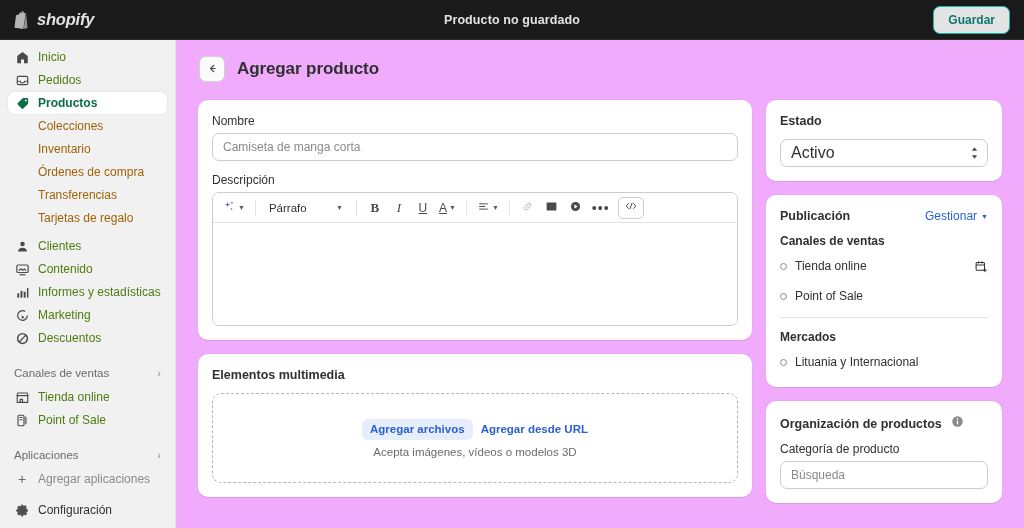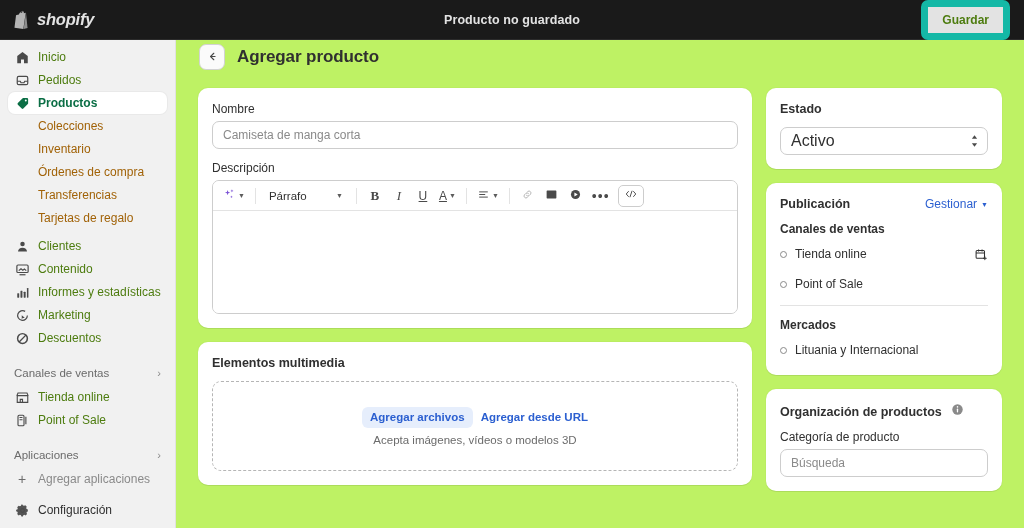--- a/index.html
+++ b/index.html
@@ -29,21 +29,21 @@
     pointer-events: none;
   }
   .topbar-actions { margin-left: auto; display: flex; align-items: center; gap: 8px; padding-right: 14px; z-index: 2; }
   .btn-discard {
     background: #303030; color: #e3e3e3; border: 1px solid #616161;
     font-size: 12px; font-weight: 600; border-radius: 7px;
     padding: 6px 12px; cursor: pointer; line-height: 14px;
     font-family: inherit;
   }
   .btn-save {
-    background: #e3e3e3; color: #4d7c0f; border: 7px solid #14b8a6;
+    background: #e3e3e3; color: #0f766e; border: 1px solid #14b8a6;
     font-size: 12px; font-weight: 600; border-radius: 7px;
     padding: 6px 14px; cursor: default; line-height: 14px;
     font-family: inherit;
   }
 
   
   .body { flex: 1; display: flex; min-height: 0; }
 
   
   .sidebar {
@@ -81,23 +81,23 @@
     height: 22px; padding: 0 6px; border-radius: 7px; cursor: pointer;
     color: #8a8a8a; font-size: 12px; margin-bottom: 1px;
   }
   .nav-add .plus { width: 16px; text-align: center; font-size: 14px; color: #6b6b6b; line-height: 14px; }
   .sidebar-footer { margin-top: auto; padding-bottom: 6px; }
   .sidebar-footer .nav-item { color: #303030; }
 
   
   .main {
     flex: 1; min-width: 0;
-    background: #bef264;
+    background: #f0abfc;
     overflow: hidden;
-    padding: 4px 0 0 0;
+    padding: 16px 0 0 0;
   }
   .page {
     width: 100%;
     padding: 0 22px 0 22px;
   }
   .page-head { display: flex; align-items: center; gap: 12px; margin-bottom: 18px; padding-left: 1px; }
   .back-btn {
     width: 26px; height: 26px; border-radius: 7px;
     border: 1px solid #d2d2d2; background: #fbfbfb;
     display: flex; align-items: center; justify-content: center;

